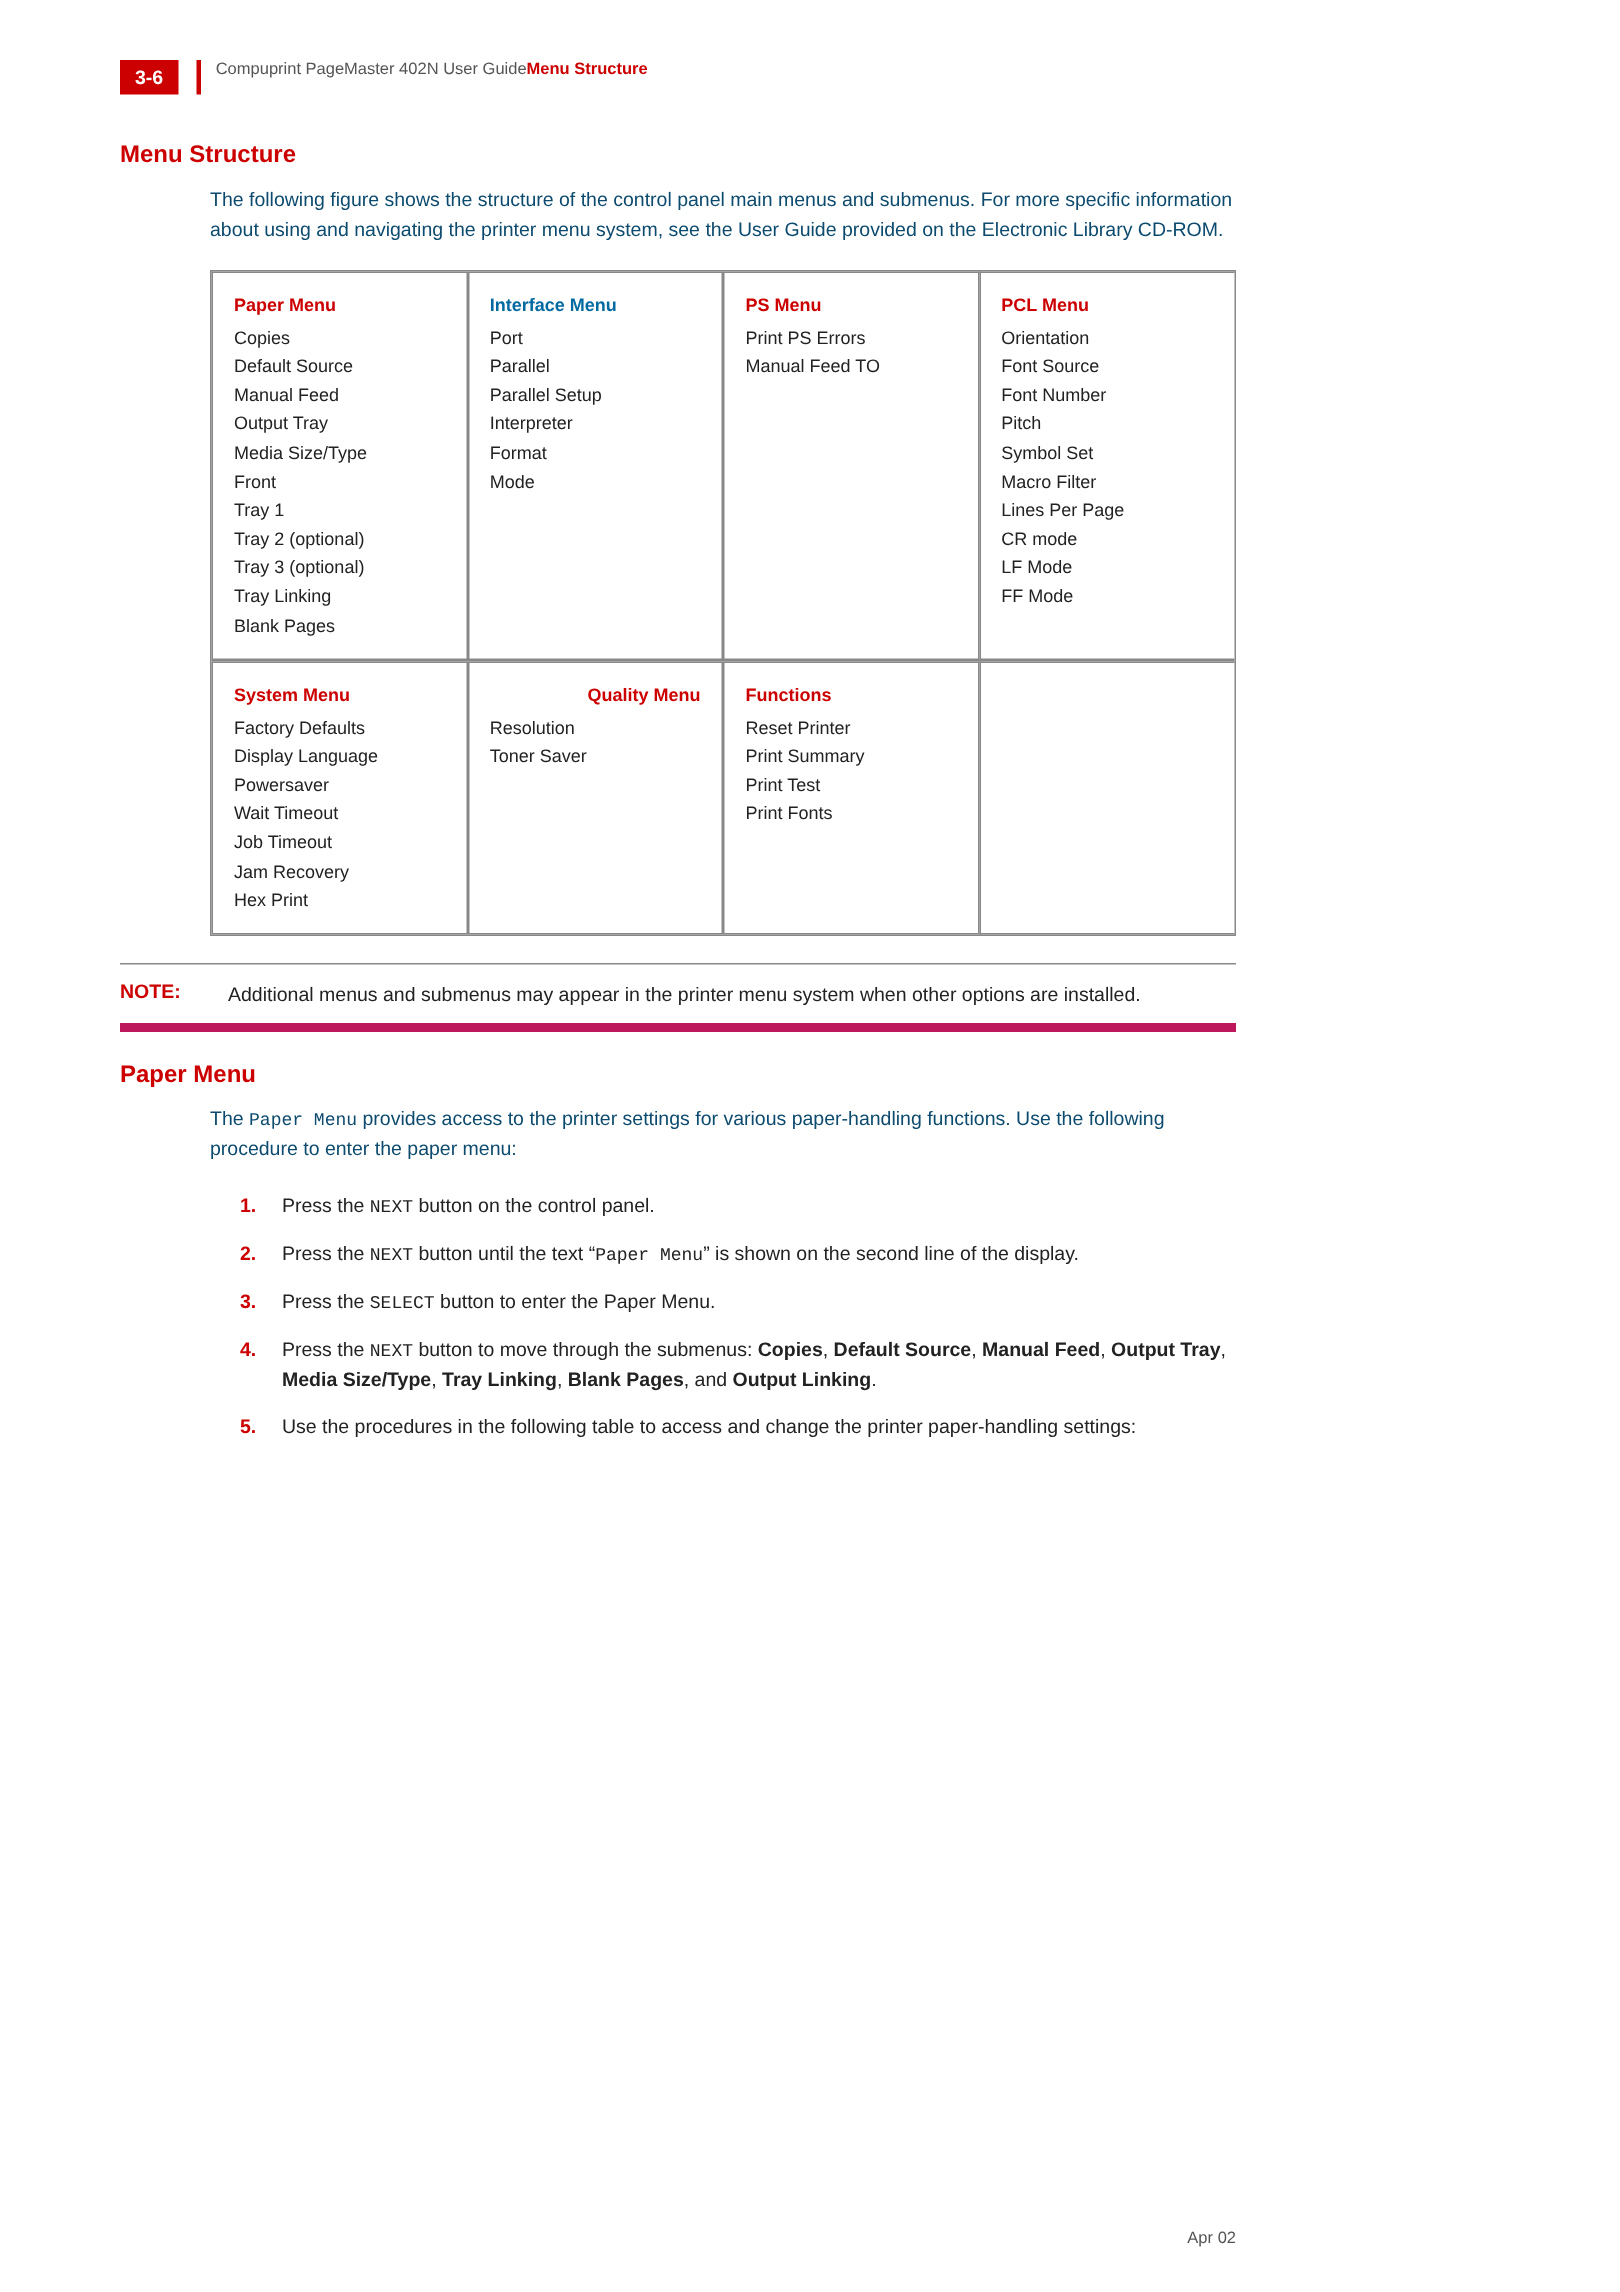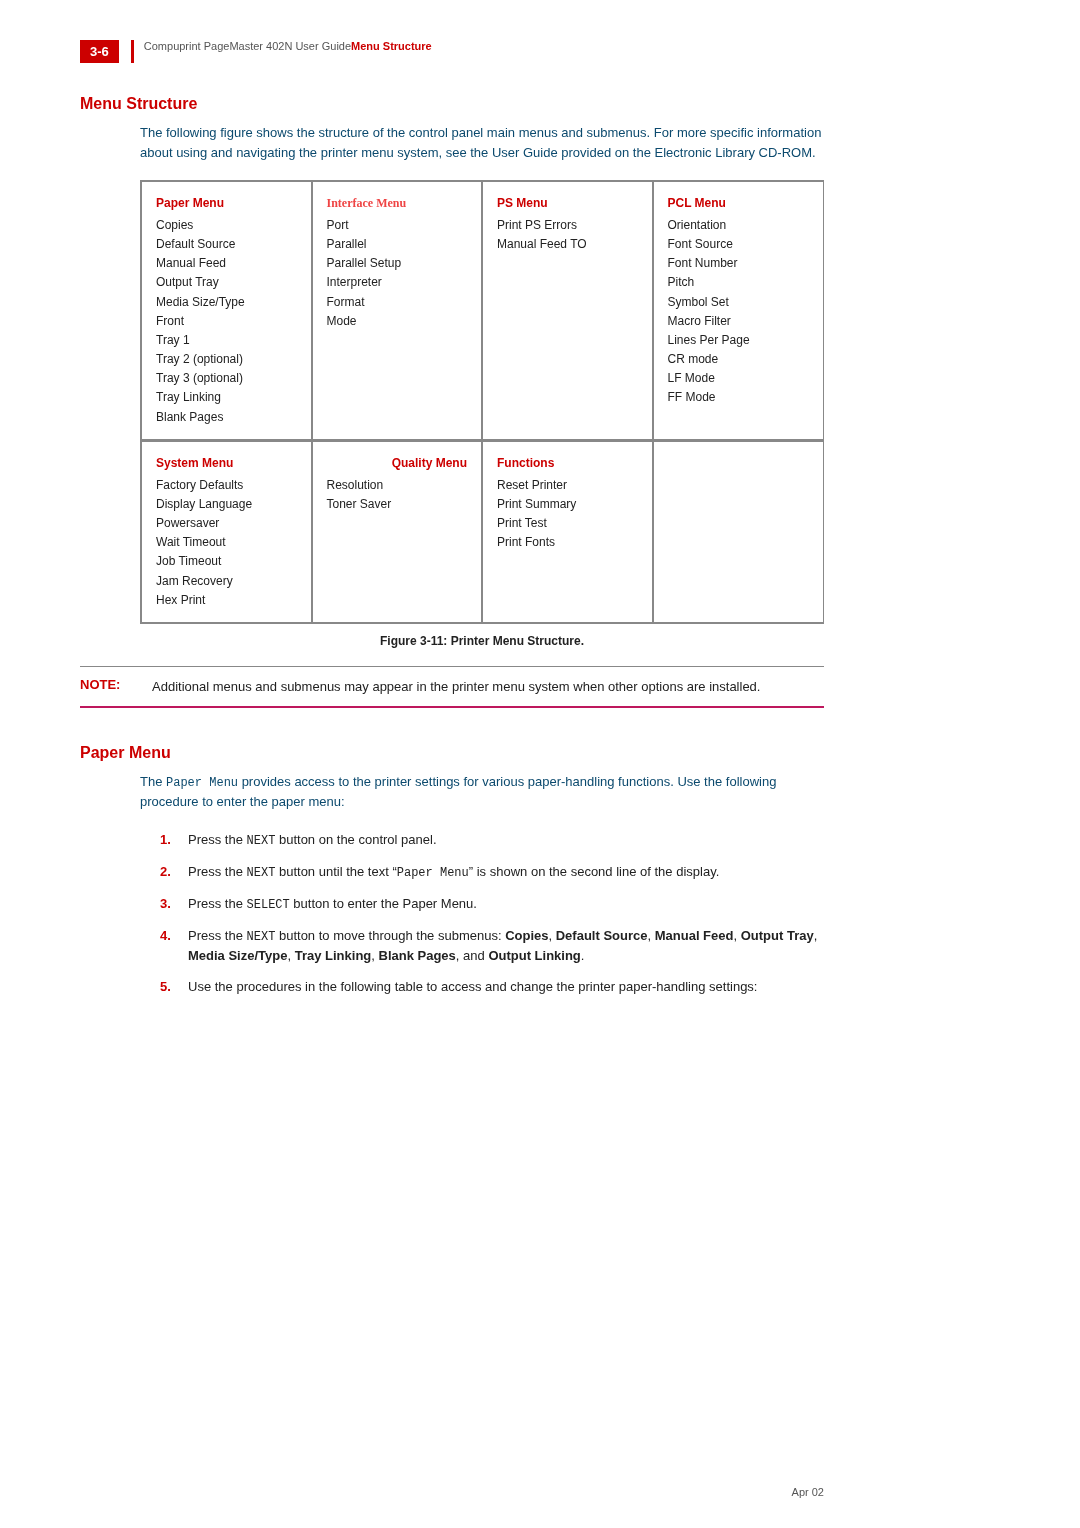--- a/index.html
+++ b/index.html
@@ -111,23 +111,23 @@
       font-size: 12px;
       font-weight: bold;
       margin-top: 10px;
       margin-bottom: 18px;
       color: #222;
     }
 
     
     .note-box {
       border-top: 1px solid #888;
-      border-bottom: 2px solid #be185d;
+      border-bottom: 6px solid #be185d;
       padding: 10px 0;
-      margin-bottom: 36px;
+      margin-bottom: 20px;
       display: flex;
       align-items: flex-start;
       gap: 12px;
     }
     .note-label {
       color: #c00;
       font-weight: bold;
       font-size: 13px;
       white-space: nowrap;
       min-width: 60px;
@@ -232,21 +232,21 @@
               <li>Media Size/Type</li>
               <li>Front</li>
               <li>Tray 1</li>
               <li>Tray 2 (optional)</li>
               <li>Tray 3 (optional)</li>
               <li>Tray Linking</li>
               <li>Blank Pages</li>
             </ul>
           </div>
           <div class="menu-cell">
-            <span class="menu-cell-title" style="color:#ef4444;font-weight:bold;font-family:Liberation Serif, serif;">Interface Menu</span>
+            <span class="menu-cell-title" style="color:#0369a1;font-weight:bold;">Interface Menu</span>
             <ul class="menu-cell-items">
               <li>Port</li>
               <li>Parallel</li>
               <li>Parallel Setup</li>
               <li>Interpreter</li>
               <li>Format</li>
               <li>Mode</li>
             </ul>
           </div>
           <div class="menu-cell">
@@ -301,21 +301,20 @@
               <li>Print Test</li>
               <li>Print Fonts</li>
             </ul>
           </div>
           <div class="menu-cell">
           </div>
         </div>
 
       </div>
 
-      <p class="figure-caption">Figure 3-11:  Printer Menu Structure.</p>
     </div>
 
     <div class="note-box">
       <span class="note-label">NOTE:</span>
       <span class="note-text">Additional menus and submenus may appear in the printer menu system when other options are installed.</span>
     </div>
   </div>
 
   <div>
     <h2 class="section-heading">Paper Menu</h2>

